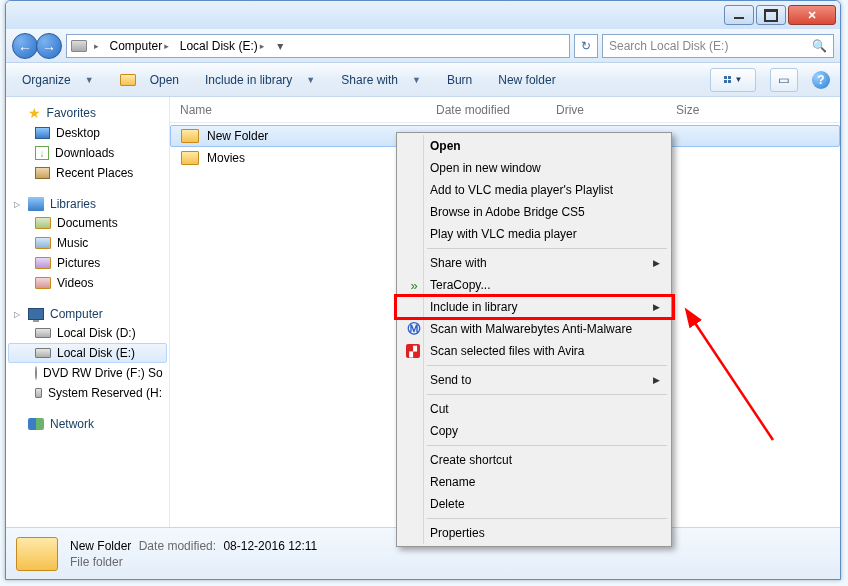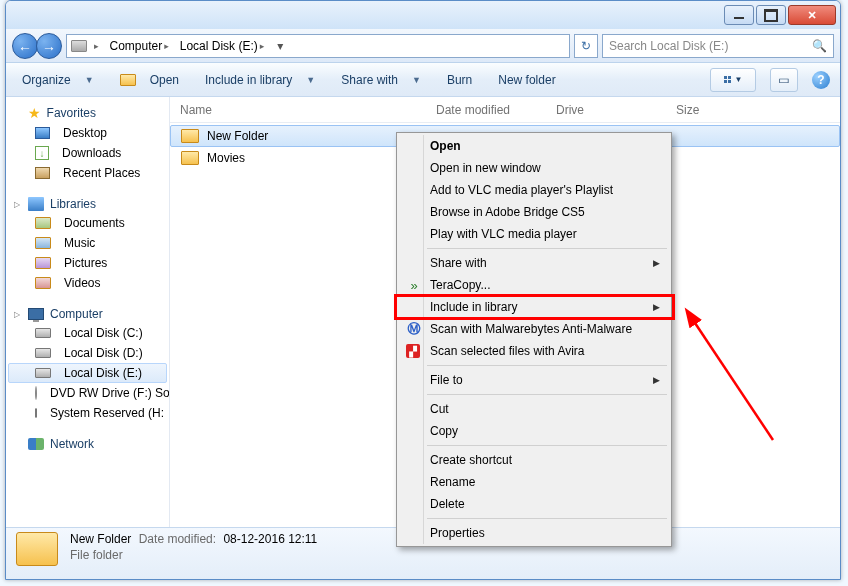--- a/index.html
+++ b/index.html
@@ -39,21 +39,21 @@
 .view-dots{display:grid;grid-template-columns:repeat(2,3px);grid-template-rows:repeat(2,3px);gap:1px;}
 .view-dots span{width:3px;height:3px;background:#3b6ea5;}
 .help{width:18px;height:18px;border-radius:50%;background:radial-gradient(circle at 30% 30%,#9bd0ff,#2b7ed0);color:#fff;display:flex;align-items:center;justify-content:center;font-weight:bold;cursor:pointer;}
 
 
 .body { display:flex; height: calc(100% - 28px - 34px - 34px - 52px); }
 .sidebar { width:164px; background:#fff; border-right:1px solid #e3e9f2; padding:6px 2px; overflow:hidden;}
 .sb-group { margin-bottom:12px;}
 .sb-group-h { display:flex; align-items:center; gap:6px; padding:2px 6px; color:#1b3f66; cursor:pointer;}
 .sb-group-h .exp{font-size:8px;color:#7a7a7a;width:8px;}
-.sb-item { display:flex; align-items:center; gap:13px; padding:2px 4px 2px 26px; color:#000; cursor:pointer; border:1px solid transparent; border-radius:2px; white-space:nowrap;}
+.sb-item { display:flex; align-items:center; gap:6px; padding:2px 4px 2px 26px; color:#000; cursor:pointer; border:1px solid transparent; border-radius:2px; white-space:nowrap;}
 .sb-item.sel { background:linear-gradient(to bottom,#eef5fd,#dceafa); border:1px solid #b8d6fb;}
 .star{color:#f6b81a;font-size:14px;}
 .lib-ic{width:16px;height:14px;background:linear-gradient(to bottom,#8ec7ff,#3a7ec7);border-radius:1px;}
 .comp-ic{width:16px;height:12px;background:#3b6ea5;border:1px solid #244a74;position:relative;}
 .comp-ic::after{content:"";position:absolute;bottom:-3px;left:4px;width:6px;height:2px;background:#999;}
 .drive{width:16px;height:10px;background:linear-gradient(to bottom,#e6e6e6,#b0b0b0);border:1px solid #777;border-radius:1px;}
 .dvd{width:14px;height:14px;border-radius:50%;background:conic-gradient(#ddd,#aaa,#ddd,#aaa,#ddd);border:1px solid #888;}
 .net-ic{width:16px;height:12px;background:linear-gradient(90deg,#3a7ec7 50%,#6bb36b 50%);border-radius:2px;}
 .folder-s{width:16px;height:12px;background:linear-gradient(to bottom,#ffe9a8,#f6c14e);border:1px solid #c88a1a;border-radius:1px;}
 .desk-ic{width:15px;height:12px;background:linear-gradient(to bottom,#8ec7ff,#3a7ec7);border:1px solid #2a5a9a;}
@@ -83,21 +83,21 @@
 .ctx-ic{position:absolute;left:6px;width:16px;height:16px;display:flex;align-items:center;justify-content:center;font-size:13px;}
 .ctx-leftbar{position:absolute;left:26px;top:2px;bottom:2px;width:1px;background:#d7d7d7;}
 
 
 .redbox{position:absolute;border:3px solid #ff0000;pointer-events:none;}
 
 
 .arrow-svg{position:absolute;pointer-events:none;}
 
 
-.details { height:52px; border-top:1px solid #c5d8ee; background:linear-gradient(to bottom,#f3f8fe,#e4eef9); display:flex; padding:4px 10px; gap:12px;}
+.details { height:52px; border-top:1px solid #c5d8ee; background:linear-gradient(to bottom,#f3f8fe,#e4eef9); display:flex; align-items:center; padding:4px 10px; gap:12px;}
 .details .big-folder{width:42px;height:34px;background:linear-gradient(to bottom,#ffe9a8,#f6c14e);border:1px solid #c88a1a;border-radius:3px;}
 .details .info{display:flex;flex-direction:column;gap:2px;}
 .details .ln1{color:#000;}
 .details .ln1 .lbl{color:#6a6a6a;margin:0 4px;}
 .details .ln2{color:#6a6a6a;}
 </style>
 </head>
 <body>
 
 <div class="window">
@@ -221,24 +221,20 @@
       </div>
 
       <div class="sb-group">
         <div class="sb-group-h">
             <span class="exp">▷</span>
             <span class="comp-ic"></span>
             <span>Computer</span>
           </div>
         <div class="sb-item">
             <span class="drive"></span>
-            <span>Local Disk (C:)</span>
-          </div>
-        <div class="sb-item">
-            <span class="drive"></span>
             <span>Local Disk (D:)</span>
           </div>
         <div class="sb-item sel">
             <span class="drive"></span>
             <span>Local Disk (E:)</span>
           </div>
         <div class="sb-item">
             <span class="dvd"></span>
             <span>DVD RW Drive (F:) So</span>
           </div>
@@ -319,21 +315,21 @@
   <div class="ctx-item">
       <span class="ctx-ic" style="color:#2b5fc7;font-weight:bold;">Ⓜ</span>
       <span>Scan with Malwarebytes Anti-Malware</span>
     </div>
   <div class="ctx-item">
       <span class="ctx-ic" style="background:#d22;color:#fff;width:14px;height:14px;border-radius:2px;font-size:10px;">▞</span>
       <span>Scan selected files with Avira</span>
     </div>
   <div class="ctx-sep"></div>
   <div class="ctx-item">
-      <span>File to</span>
+      <span>Send to</span>
       <span class="sub">▶</span>
     </div>
   <div class="ctx-sep"></div>
   <div class="ctx-item">
       <span>Cut</span>
     </div>
   <div class="ctx-item">
       <span>Copy</span>
     </div>
   <div class="ctx-sep"></div>

